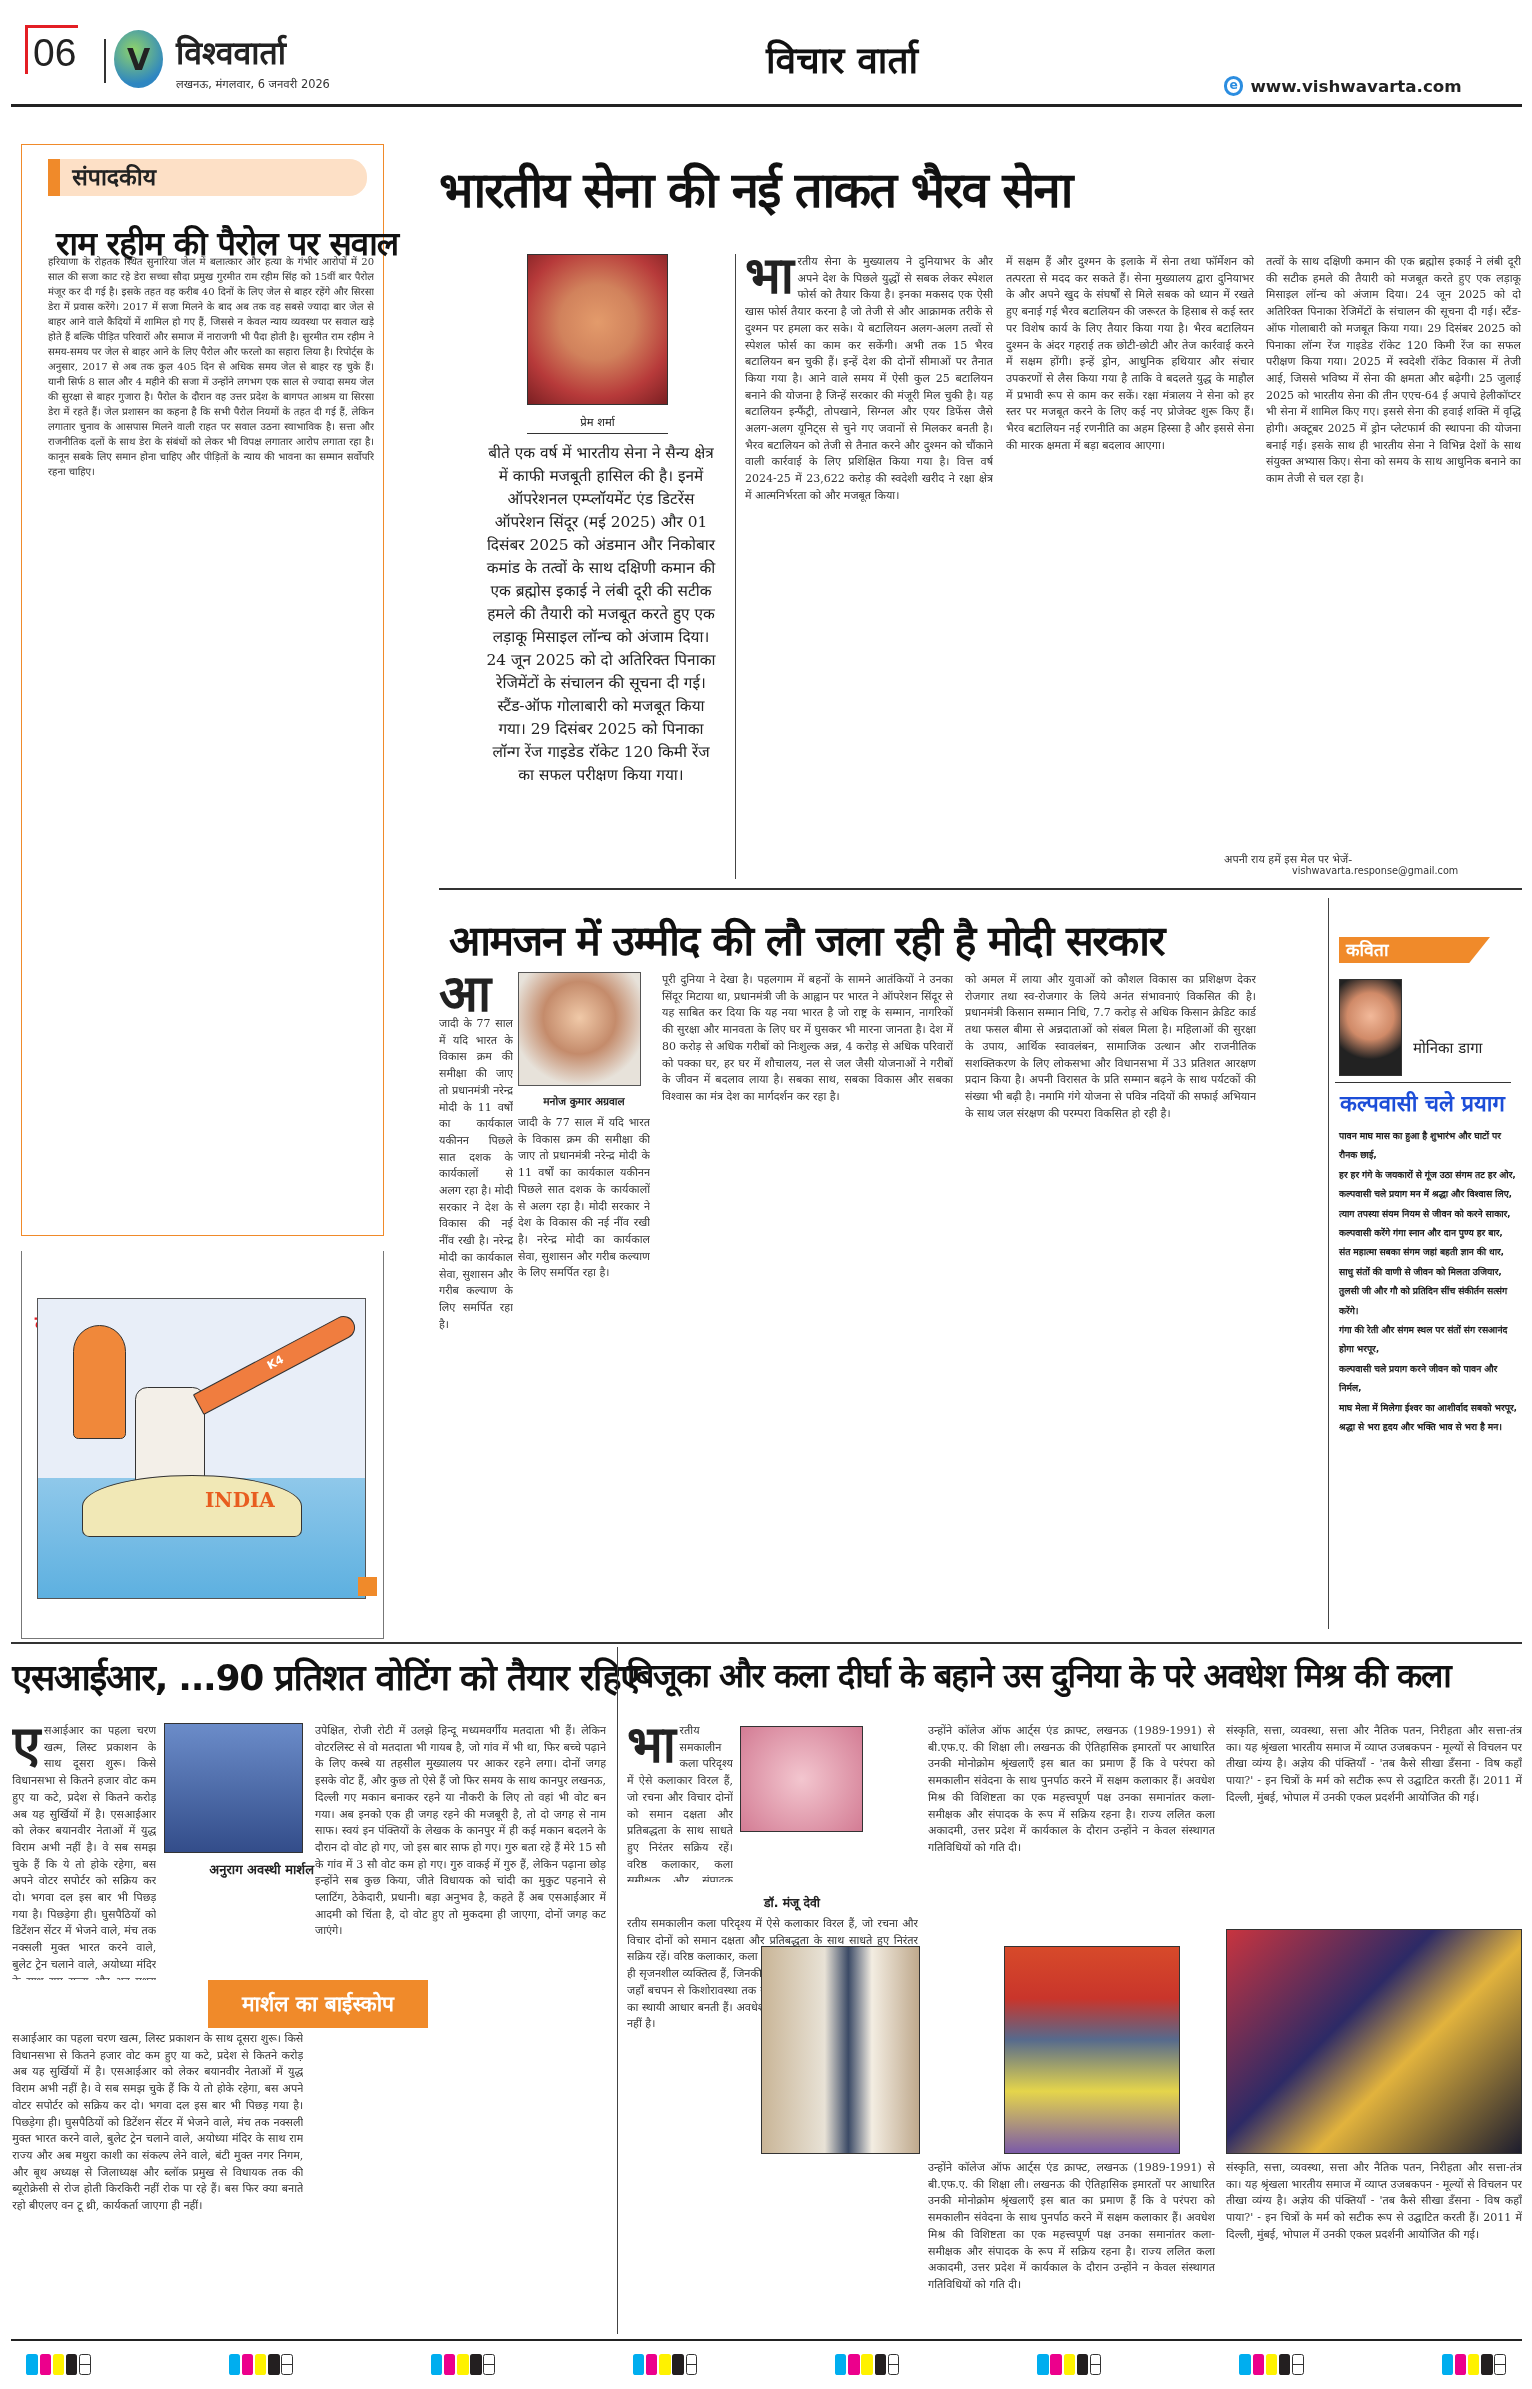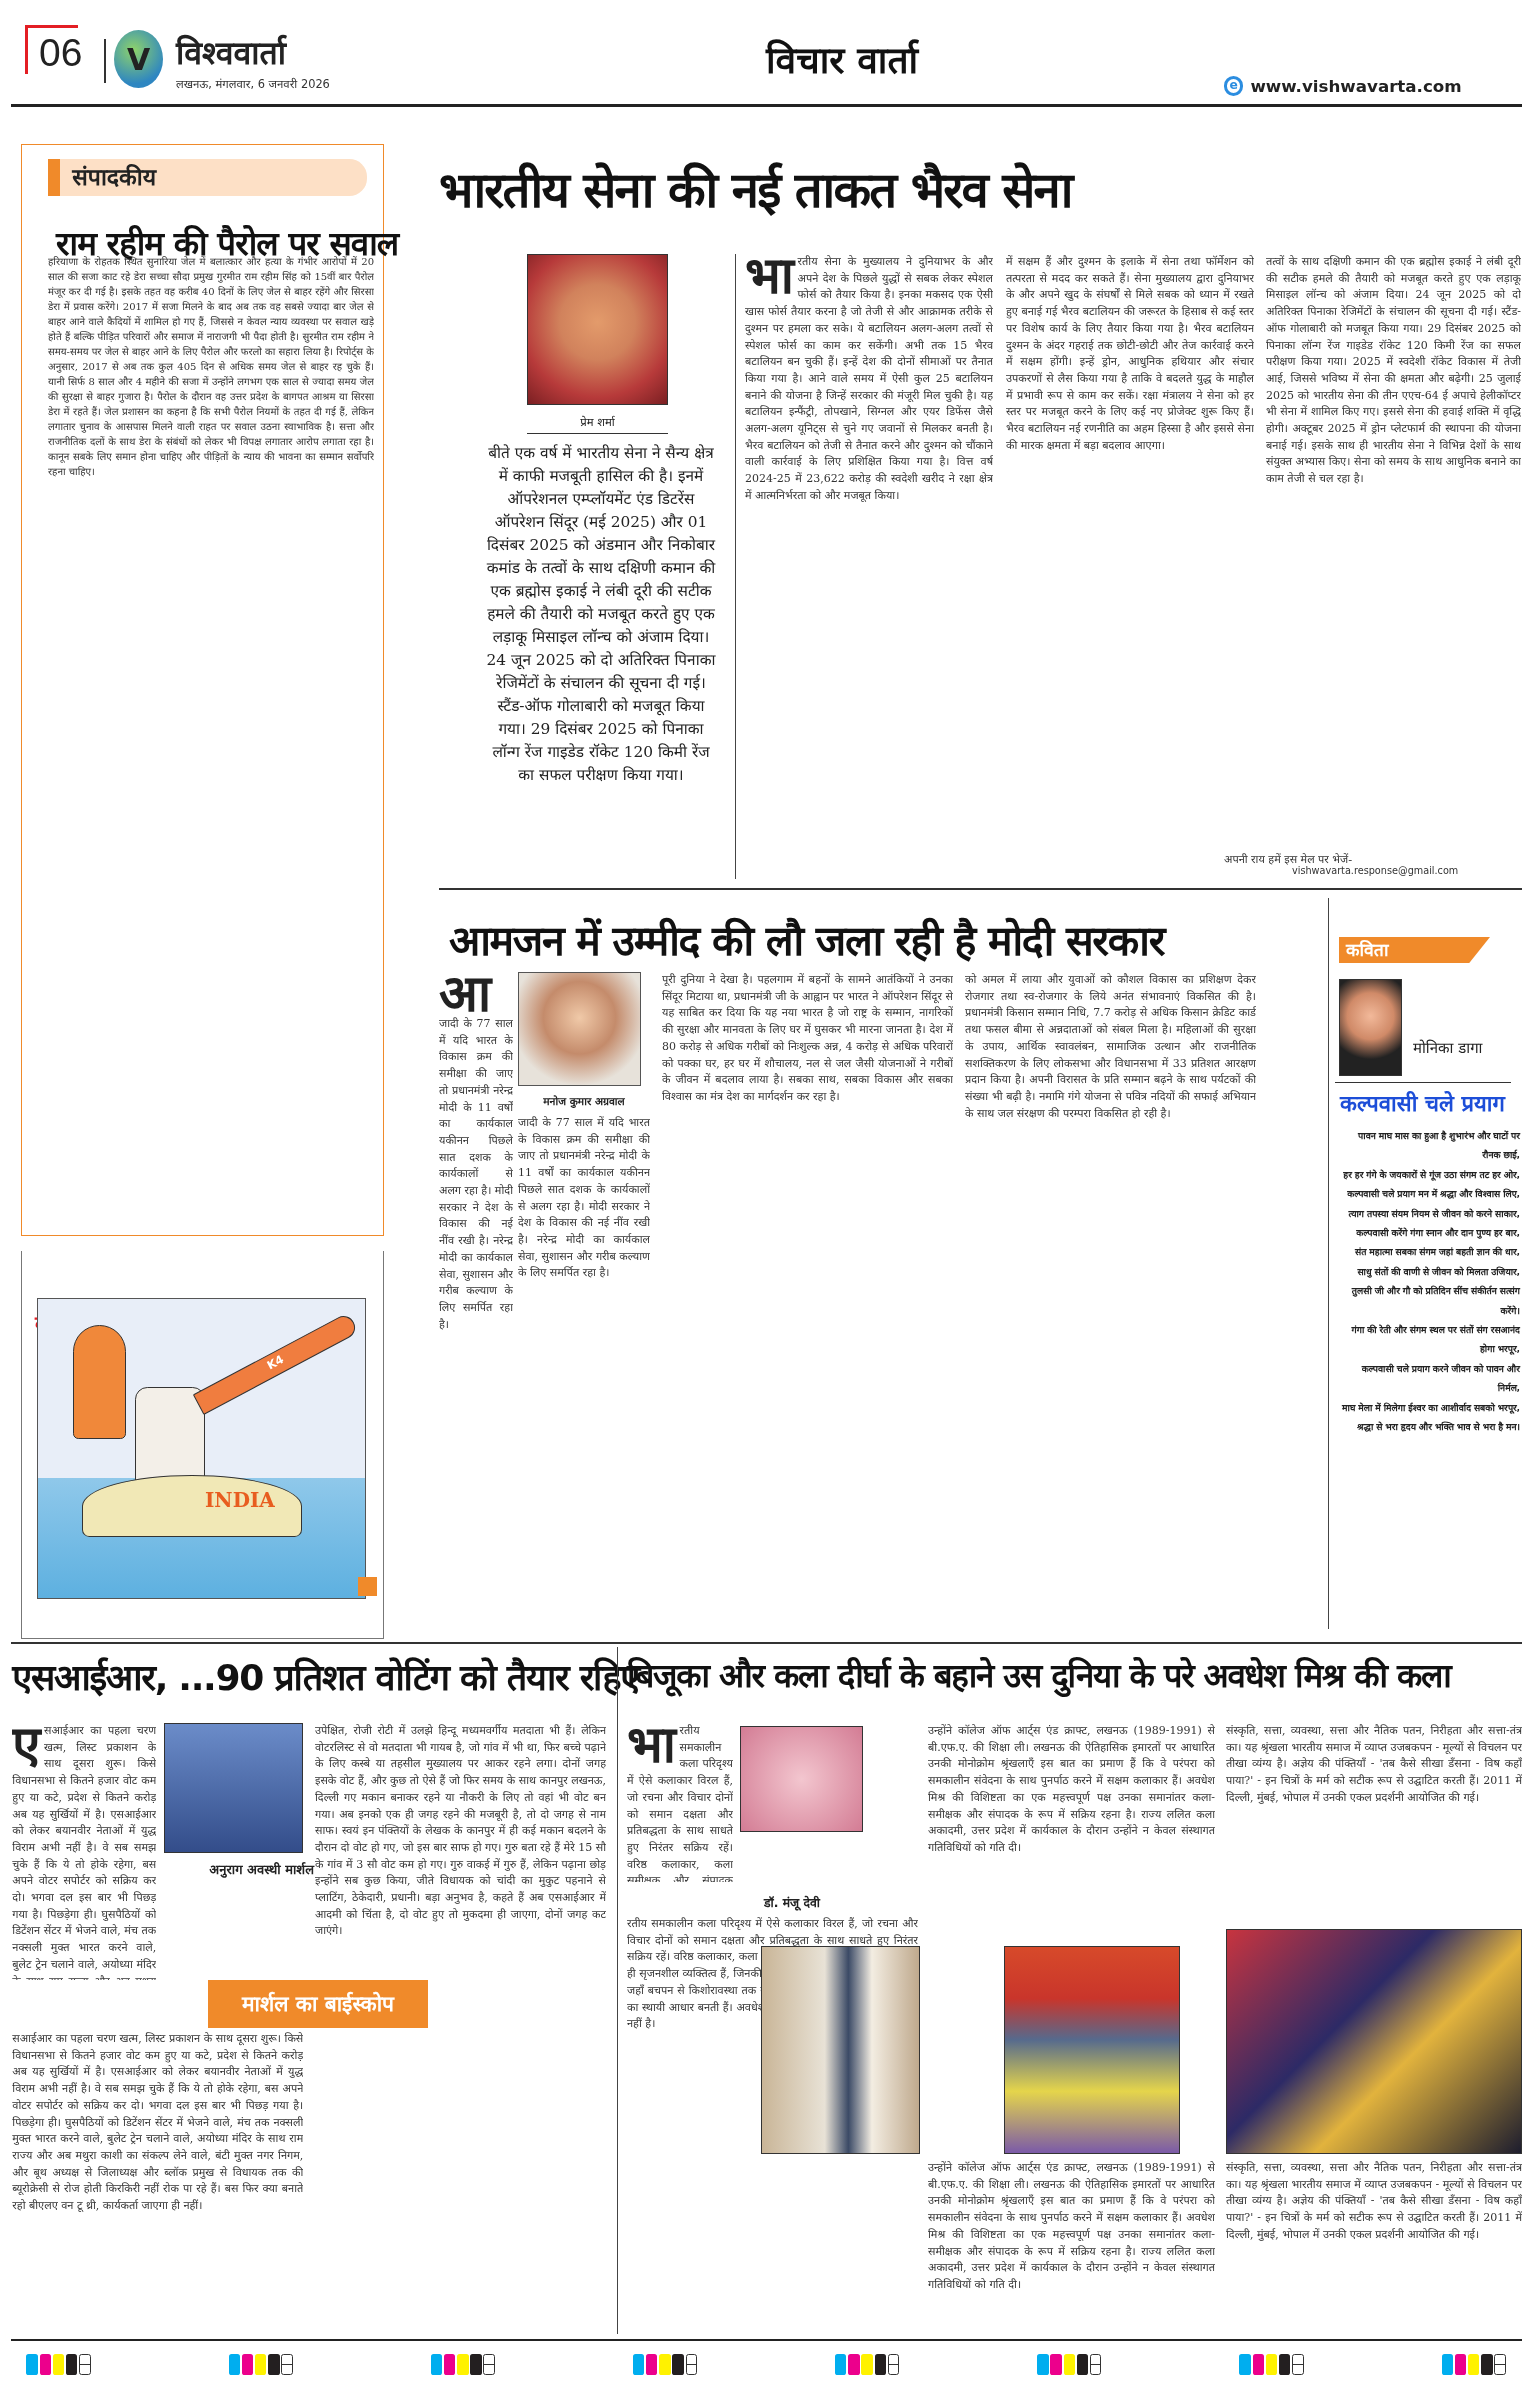--- a/index.html
+++ b/index.html
@@ -1,21 +1,21 @@
 <!DOCTYPE html>
 <html style="font-size:14px"><head>
 <meta charset="utf-8">
 <style>
 *{box-sizing:border-box;margin:0;padding:0}
 body{width:1532px;height:2389px;background:#fff;font-family:"DejaVu Sans",sans-serif;color:#222;position:relative;overflow:hidden}
 .abs{position:absolute}
 .txt{font-family:"DejaVu Serif",serif;font-size:11px;line-height:16.7px;color:#333;text-align:justify}
 .hl{font-family:"DejaVu Sans",sans-serif;font-weight:bold;color:#111;letter-spacing:-0.9px}
 
-.pgnum{left:25px;top:25px;width:53px;height:49px;border-left:3.5px solid #e31e24;border-top:3.5px solid #e31e24;font-size:39px;line-height:49px;padding-left:11px;font-family:"Liberation Sans",sans-serif;color:#222}
+.pgnum{left:25px;top:25px;width:53px;height:49px;border-left:3.5px solid #e31e24;border-top:3.5px solid #e31e24;font-size:39px;line-height:49px;padding-left:5px;font-family:"Liberation Sans",sans-serif;color:#222}
 .vsep{left:104px;top:39px;width:1.8px;height:44px;background:#333}
 .logo{left:114px;top:30px;width:49px;height:58px;border-radius:50%;background:radial-gradient(circle at 40% 35%,#8fd36a,#2e86c1 70%);display:flex;align-items:center;justify-content:center;color:#222;font-weight:bold;font-size:30px}
 .brand{left:176px;top:30px;font-size:32px;font-weight:bold;color:#222}
 .dateline{left:176px;top:76px;font-size:11.4px;color:#333}
 .section{left:766px;top:33px;font-size:37px;font-weight:bold;color:#111}
 .site{left:1224px;top:76px;font-size:16.7px;font-weight:bold;color:#222;display:flex;align-items:center;gap:7px}
 .site .ie{width:19.4px;height:19.4px;border-radius:50%;border:3.5px solid #2b8de0;color:#2b8de0;font-size:12.3px;line-height:12.3px;text-align:center;font-weight:bold}
 .topline{left:10.6px;top:104px;width:1511px;height:2.6px;background:#222}
 
 .edbox{left:21px;top:144px;width:363px;height:1092px;border:1.8px solid #f08a2a}
@@ -49,21 +49,21 @@
 
 .modihead{left:449px;top:911px;font-size:41px;letter-spacing:-1.3px}
 .portrait2{left:518px;top:972px;width:123px;height:114px;border:0.9px solid #555;background:radial-gradient(circle at 50% 40%,#f0c9a8 0%,#c48b6b 40%,#e7e2da 75%)}
 .cap2{left:518px;top:1094px;width:132px;text-align:center;font-size:10.6px;font-weight:bold}
 
 .kavtag{left:1339px;top:937px;width:151px;height:26.4px;background:#f08a2a;clip-path:polygon(0 0,100% 0,86% 100%,0 100%);color:#fff;font-size:17.6px;font-weight:bold;padding-left:7px;line-height:26.4px}
 .portrait3{left:1339px;top:979px;width:63px;height:97px;border:0.9px solid #333;background:radial-gradient(circle at 50% 38%,#f2b99a 0%,#d08a68 35%,#222 65%)}
 .kavname{left:1413px;top:1037px;font-size:15px;font-weight:normal;color:#222}
 .kavline{left:1335px;top:1082px;width:176px;height:0.9px;background:#333}
 .kavtitle{left:1340px;top:1087px;font-size:22px;font-weight:bold;color:#1d4ed8}
-.poem{left:1339px;top:1126px;width:181px;font-size:9.2px;line-height:19.4px;text-align:right;color:#222;font-weight:bold;font-family:"DejaVu Sans Condensed","DejaVu Sans",sans-serif}
+.poem{left:1339px;top:1126px;width:181px;font-size:9.2px;line-height:19.4px;text-align:left;color:#222;font-weight:bold;font-family:"DejaVu Sans Condensed","DejaVu Sans",sans-serif}
 
 .sirhead{left:12.3px;top:1652px;font-size:36px;letter-spacing:-1.3px}
 .vizhead{left:627px;top:1652px;font-size:33px;letter-spacing:-1.3px}
 .portrait4{left:164px;top:1723px;width:139px;height:130px;background:linear-gradient(#6b8cc9,#334d8a);border:0.9px solid #333}
 .cap4{left:164px;top:1860px;width:150px;font-size:13px;font-weight:bold;text-align:right}
 .marshal{left:208px;top:1980px;width:220px;height:48px;background:#f08a2a;color:#fff;font-size:21px;font-weight:bold;text-align:center;line-height:48px}
 .portrait5{left:740px;top:1726px;width:123px;height:106px;background:radial-gradient(circle,#f3c6cf,#d37c94);border:0.9px solid #333}
 .cap5{left:764px;top:1894px;font-size:12.3px;font-weight:bold}
 .photo6{left:761px;top:1946px;width:159px;height:208px;background:linear-gradient(90deg,#c9b597,#e8e2d6 40%,#3b4a66 55%,#f3ede2 70%,#bfa98d);border:0.9px solid #333}
 .photo7{left:1004px;top:1946px;width:176px;height:208px;background:linear-gradient(#d74a2a 0%,#c9352b 25%,#566a8d 45%,#e5d54b 70%,#7b5aa8 100%);border:0.9px solid #333}

